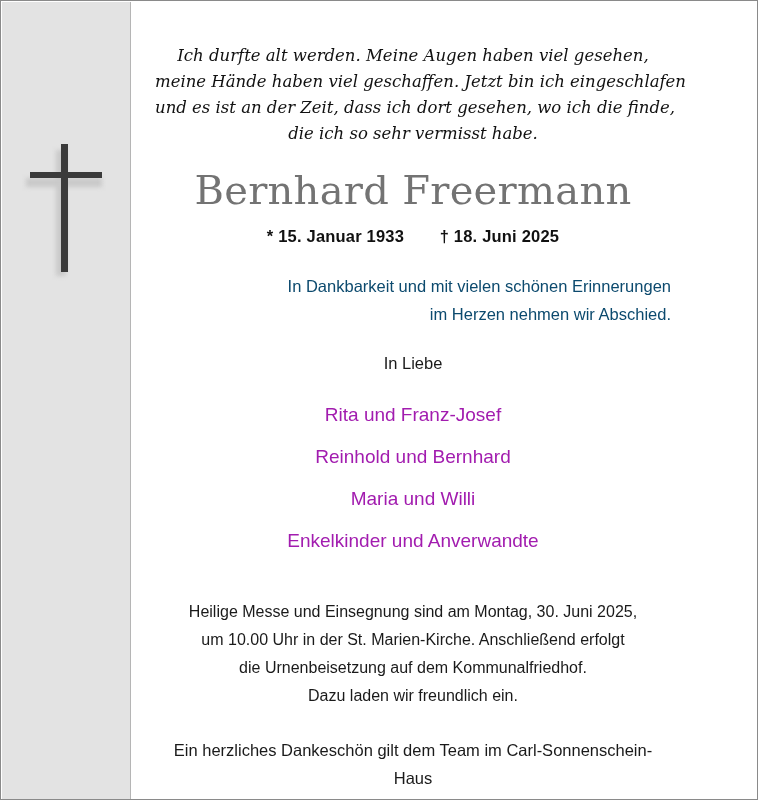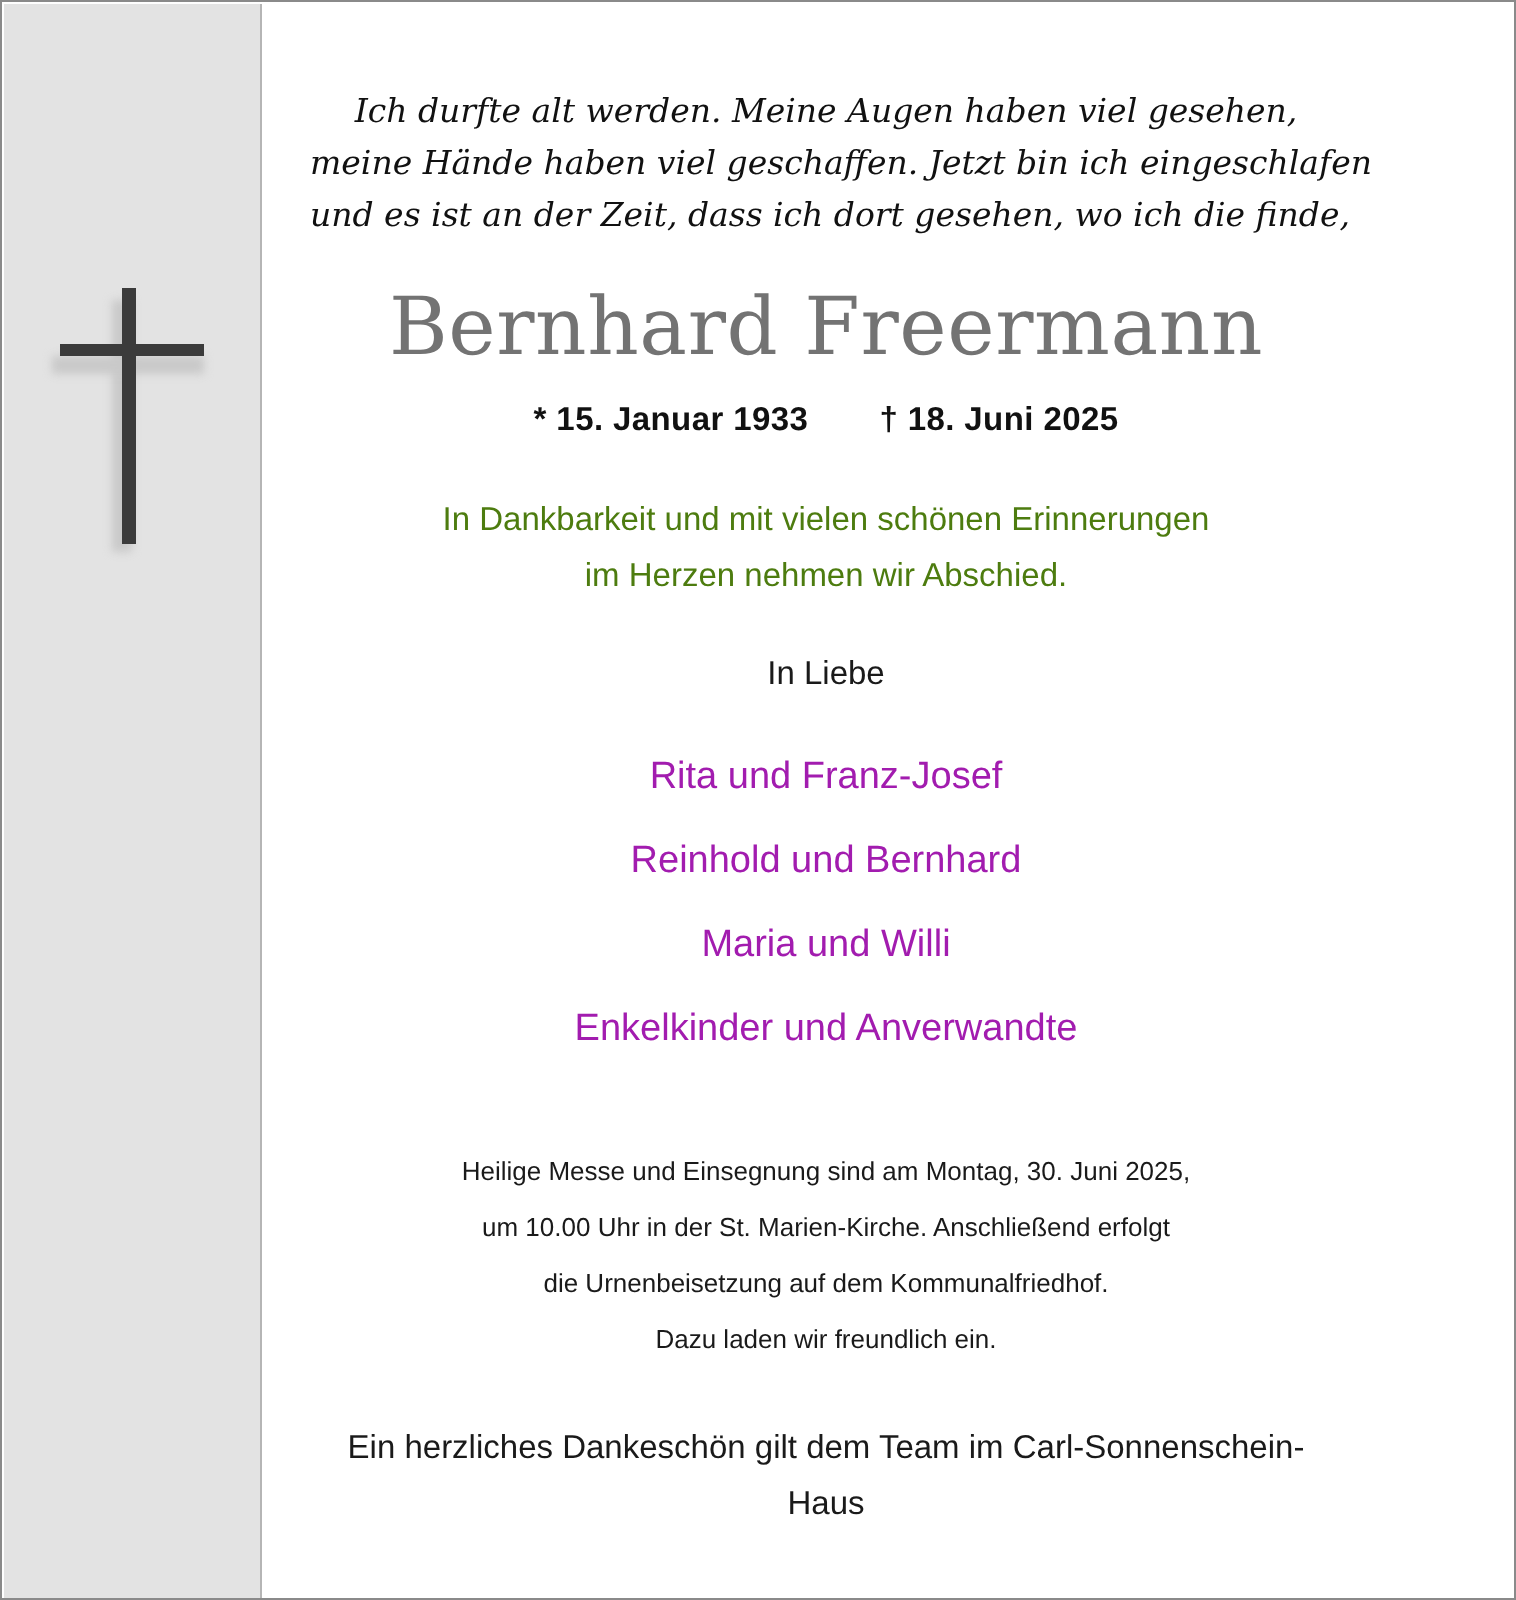--- a/index.html
+++ b/index.html
@@ -106,43 +106,44 @@
     font-size: 16.5px;
     font-weight: bold;
     color: #111111;
     margin: 0 0 26px 0;
     letter-spacing: 0.2px;
   }
   .dates .sep { display: inline-block; width: 26px; }
   .para {
     font-size: 16.5px;
     line-height: 28px;
-    color: #4d7c0f;
+    color: #0c4a6e;
     margin: 0 0 22px 0;
+    text-align: right;
   }
   .inliebe {
     font-size: 16.5px;
     line-height: 26px;
     margin: 0 0 18px 0;
   }
   .family {
     margin: 0 0 16px 0;
   }
   .family-member {
     font-size: 19px;
     line-height: 42px;
     color: #a21caf;
   }
   .address {
     font-size: 16.5px;
     line-height: 28px;
     margin: 12px 0 0 0;
   }
   .service {
-    font-size: 13px;
+    font-size: 16px;
     line-height: 28px;
     margin: 36px 0 16px 0;
   }
   .thanks {
     font-size: 16.5px;
     line-height: 28px;
     margin: 26px 0 0 0;
   }
 </style>
 </head>
@@ -158,20 +159,21 @@
       <div class="cross-h"></div>
     </div>
   </div>
 
   <div class="content">
 
     <div class="verse">
       <div>Ich durfte alt werden. Meine Augen haben viel gesehen,</div>
       <div>meine Hände haben viel geschaffen. Jetzt bin ich eingeschlafen</div>
       <div>und es ist an der Zeit, dass ich dort gesehen, wo ich die finde,</div>
+      <div>die ich so sehr vermisst habe.</div>
     </div>
 
     <div class="name">Bernhard Freermann</div>
 
     <div class="dates">
       <span>* 15. Januar 1933</span>
       <span class="sep"></span>
       <span>† 18. Juni 2025</span>
     </div>
 

